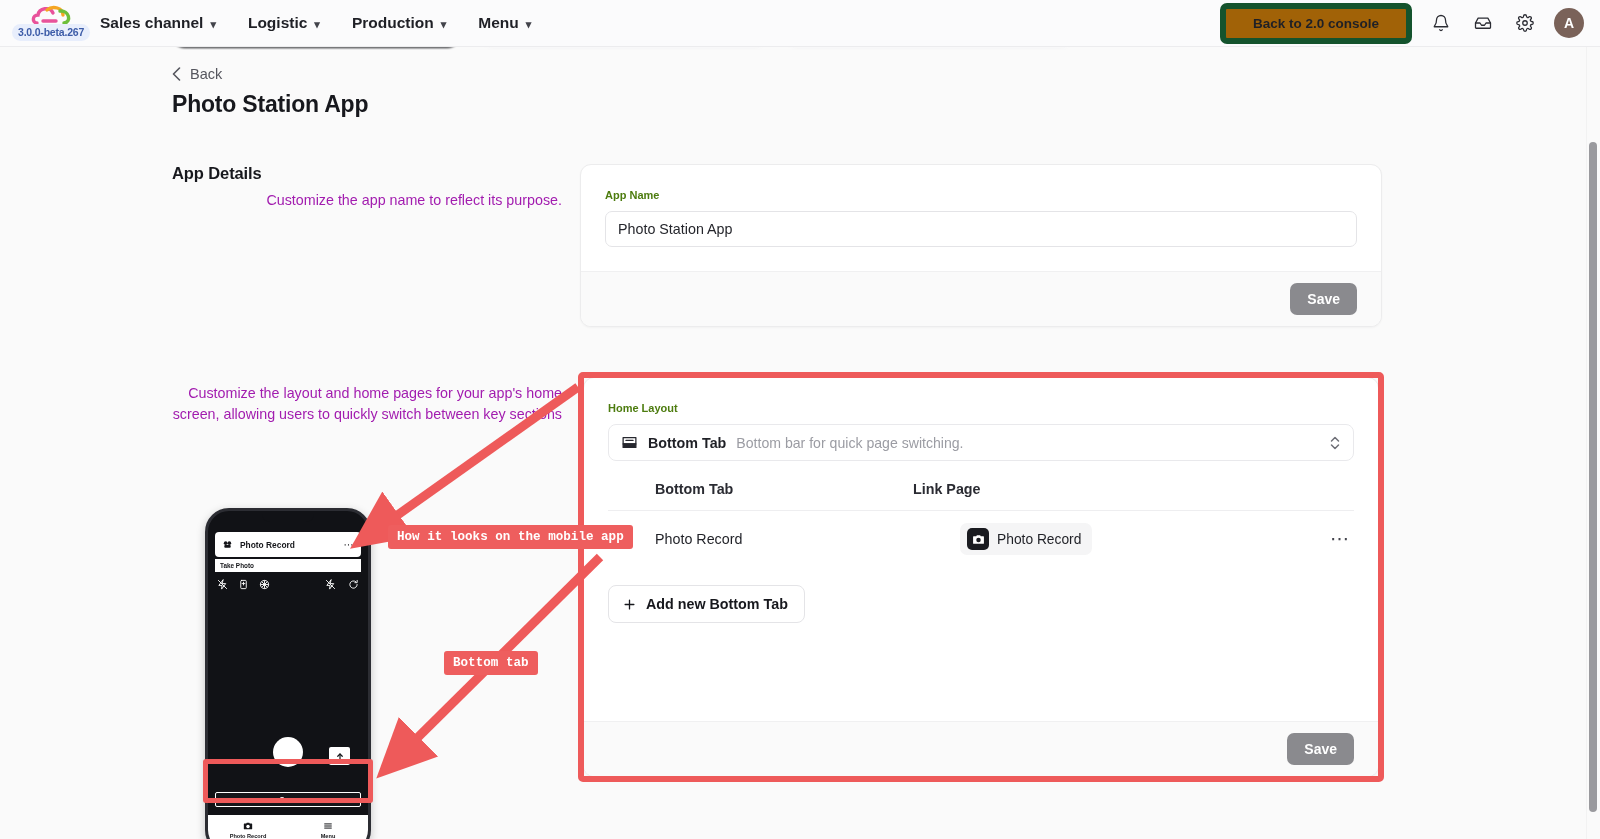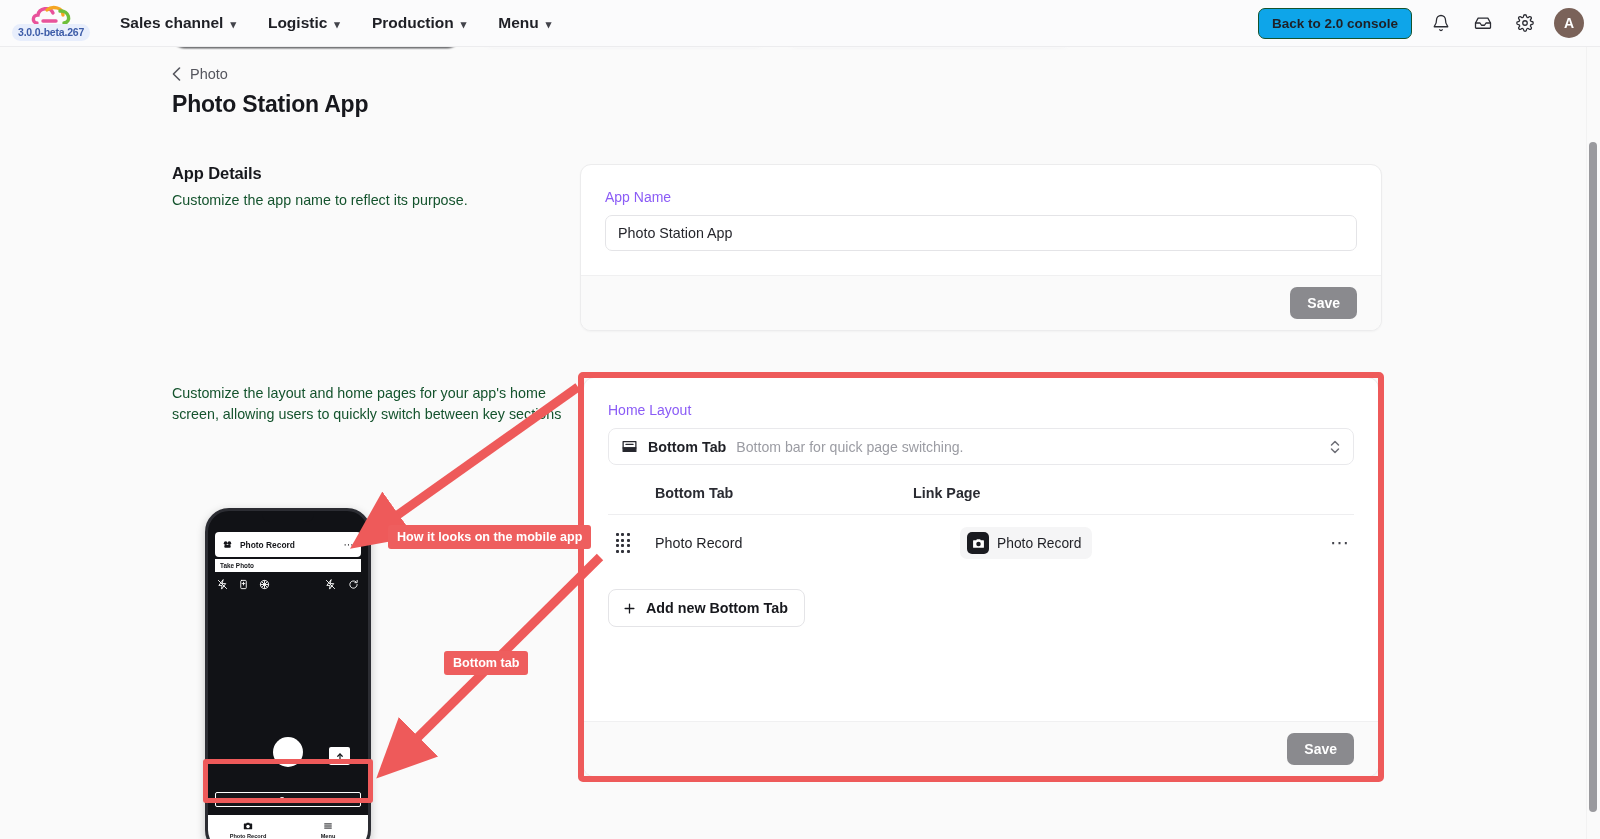--- a/index.html
+++ b/index.html
@@ -22,36 +22,36 @@
   .logo-wrap {
     position: absolute; left: 8px; top: 0px; width: 78px; height: 46px;
   }
   .cloud-logo { position:absolute; left: 22px; top: 4px; width: 44px; height: 24px; }
   .ver-badge {
     position: absolute; left: 4px; top: 24px;
     background: #e8eefc; color: #3d5ca8;
     font-size: 10.5px; font-weight: 700; letter-spacing: -0.2px;
     padding: 2px 6px 3px; border-radius: 9px; white-space: nowrap;
   }
-  .nav-items { position: absolute; left: 104px; top: 0; height: 46px; display: flex; align-items: center; gap: 0px; }
+  .nav-items { position: absolute; left: 84px; top: 0; height: 46px; display: flex; align-items: center; gap: 0px; }
   .nav-item {
     display: flex; align-items: center; gap: 7px;
     padding: 0 16px; height: 46px; cursor: pointer;
     font-size: 15.5px; color: #1f2026; font-weight: 600;
   }
   .nav-item .chev { font-size: 11px; color: #42434a; line-height: 1; transform: translateY(1px); }
 
   .topnav-right {
     position: absolute; right: 16px; top: 0; height: 46px;
     display: flex; align-items: center; gap: 16px;
   }
   .btn-20 {
-    border: 1px solid #14532d; background: #0ea5e9; color: #1f2026;
+    border: 6px solid #14532d; background: #a16207; color: #1f2026;
     font-size: 13.5px; font-weight: 600; border-radius: 7px;
-    padding: 7px 13px; cursor: pointer; white-space: nowrap;
+    padding: 7px 27px; cursor: pointer; white-space: nowrap;
     font-family: "Liberation Sans", sans-serif;
   }
   .icon-btn { width: 26px; height: 26px; display:flex; align-items:center; justify-content:center; cursor: pointer; color:#2b2c33; }
   .avatar {
     width: 30px; height: 30px; border-radius: 50%;
     background: #7a6259; color: #fff; font-size: 14px; font-weight: 600;
     display: flex; align-items: center; justify-content: center; cursor: pointer;
   }
 
   
@@ -77,35 +77,35 @@
     font-size: 14.5px; color: #55565e; cursor: pointer;
   }
   .page-title {
     position: absolute; left: 172px; top: 44px;
     font-size: 23px; font-weight: 700; color: #17181d; letter-spacing: -0.2px;
   }
 
   
   .sec-label { position: absolute; width: 390px; }
   .sec-label h3 { font-size: 16.5px; font-weight: 700; color: #17181d; margin-bottom: 7px; letter-spacing:-0.1px;}
-  .sec-label p { font-size: 14.3px; color: #14532d; line-height: 1.47; }
+  .sec-label p { font-size: 14.3px; color: #a21caf; line-height: 1.47; text-align: right; }
 
   
   .card {
     position: absolute; background: #fff;
     border: 1px solid #ececed; border-radius: 11px;
     box-shadow: 0 1px 2px rgba(20,20,30,.035);
     overflow: hidden;
   }
   .card-body { padding: 24px 24px 24px; }
   .card-footer {
     background: #fafafa; border-top: 1px solid #f0f0f1;
     padding: 11px 24px; display: flex; justify-content: flex-end;
   }
-  .field-label { font-size: 14px; font-weight: 400; color: #8b5cf6; margin-bottom: 10px; }
+  .field-label { font-size: 11px; font-weight: 700; color: #4d7c0f; margin-bottom: 10px; }
   .text-input {
     width: 100%; height: 36px;
     border: 1px solid #e4e4e7; border-radius: 7px;
     padding: 0 12px; font-size: 14.3px; color: #25262c;
     font-family: "Liberation Sans", sans-serif; background: #fff;
     display: flex; align-items: center;
   }
   .btn-save {
     background: #8a8a8e; color: #fff; border: none; border-radius: 7px;
     font-size: 14px; font-weight: 600; padding: 8px 17px; cursor: pointer;
@@ -153,21 +153,21 @@
   }
 
   
   .redbox {
     position: absolute; border: 6px solid #ee5a5a; border-radius: 5px;
     pointer-events: none; z-index: 20;
   }
   .callout {
     position: absolute; background: #ee5e5e; color: #fff;
     font-size: 12.6px; font-weight: 700; padding: 5px 9px; border-radius: 3px;
-    white-space: nowrap; z-index: 25;
+    white-space: nowrap; z-index: 25; font-family: Liberation Mono, monospace;
   }
   .arrow-svg { position: absolute; left: 0; top: 0; z-index: 22; pointer-events: none; }
 
   
   .phone {
     position: absolute; left: 205px; top: 461px; width: 166px; height: 346px;
     background: #111216; border-radius: 24px;
     border: 3px solid #2c2d33;
     box-shadow: 0 3px 10px rgba(0,0,0,.22);
     overflow: hidden; z-index: 10;
@@ -289,21 +289,21 @@
       <div class="avatar">A</div>
     </div>
   </div>
 
   <div class="content">
 
     <div class="back-link">
       <svg width="9" height="14" viewBox="0 0 9 14" fill="none" stroke="#55565e" stroke-width="1.6" stroke-linecap="round" stroke-linejoin="round">
         <path d="M7.5 1 1.5 7l6 6"></path>
       </svg>
-      <span>Photo</span>
+      <span>Back</span>
     </div>
 
     <div class="page-title">Photo Station App</div>
 
     <div class="sec-label" style="left:172px; top:117px;">
       <h3>App Details</h3>
       <p>Customize the app name to reflect its purpose.</p>
     </div>
 
     <div class="card" style="left:580px; top:117px; width:802px;">

